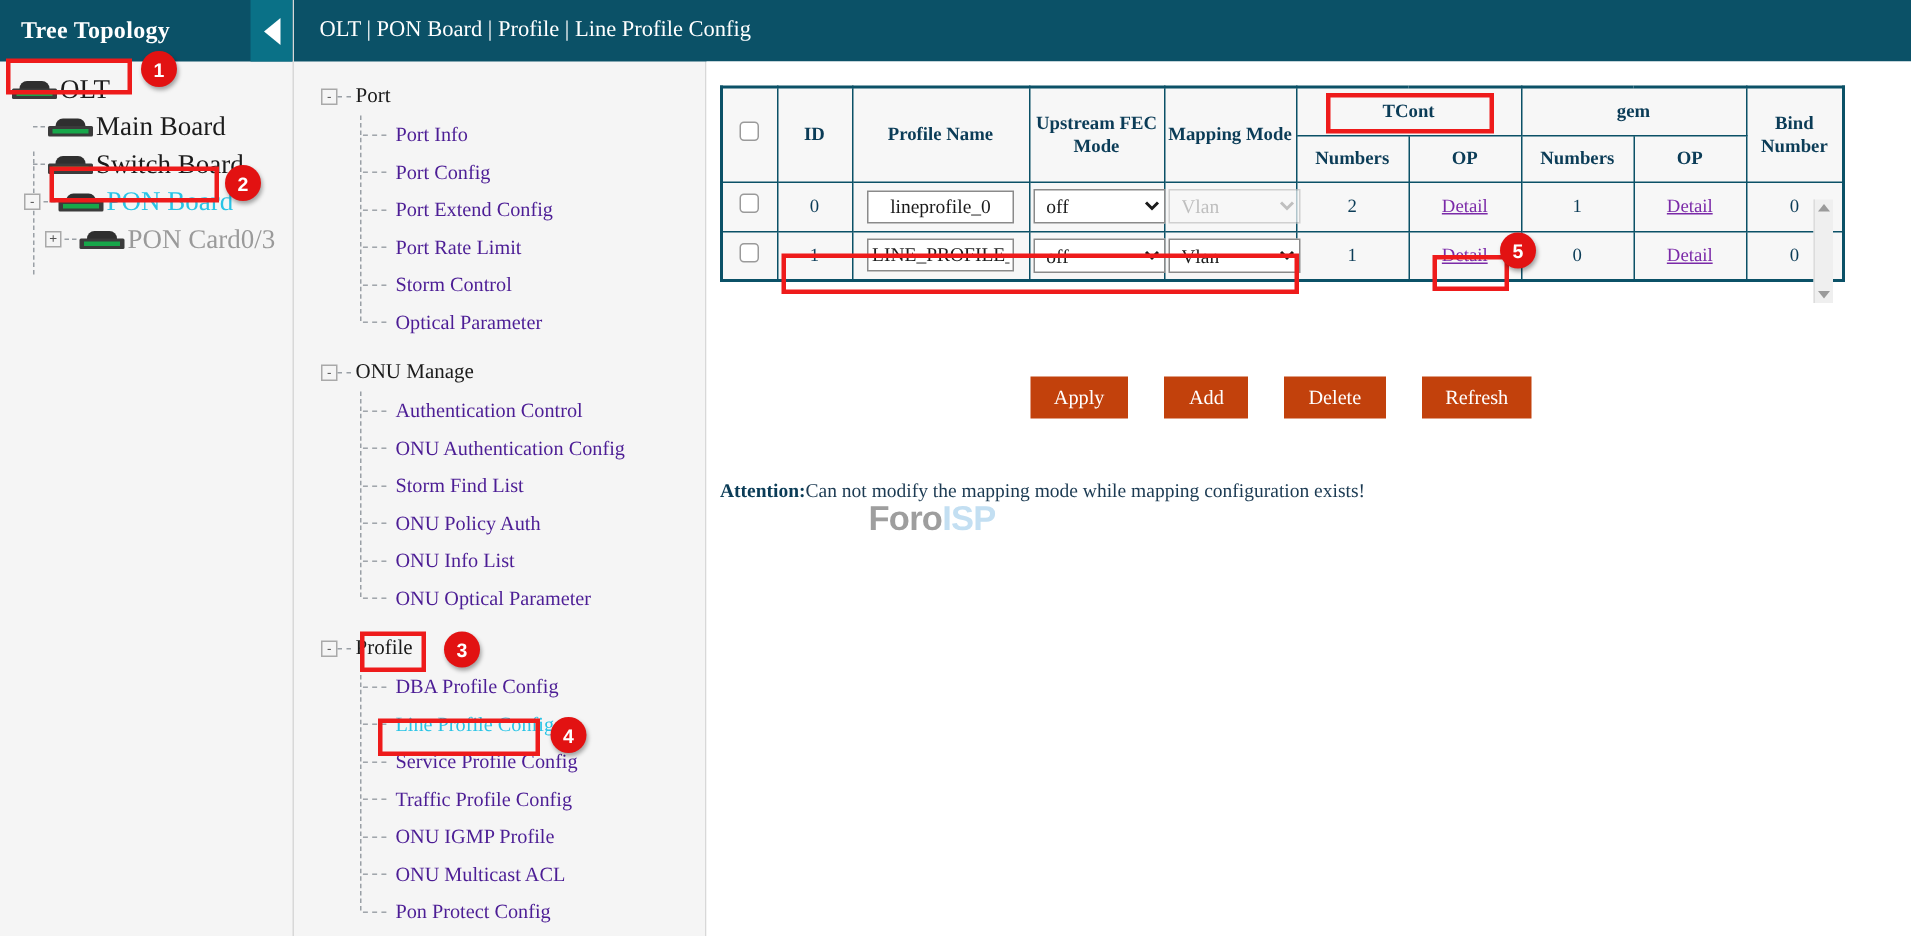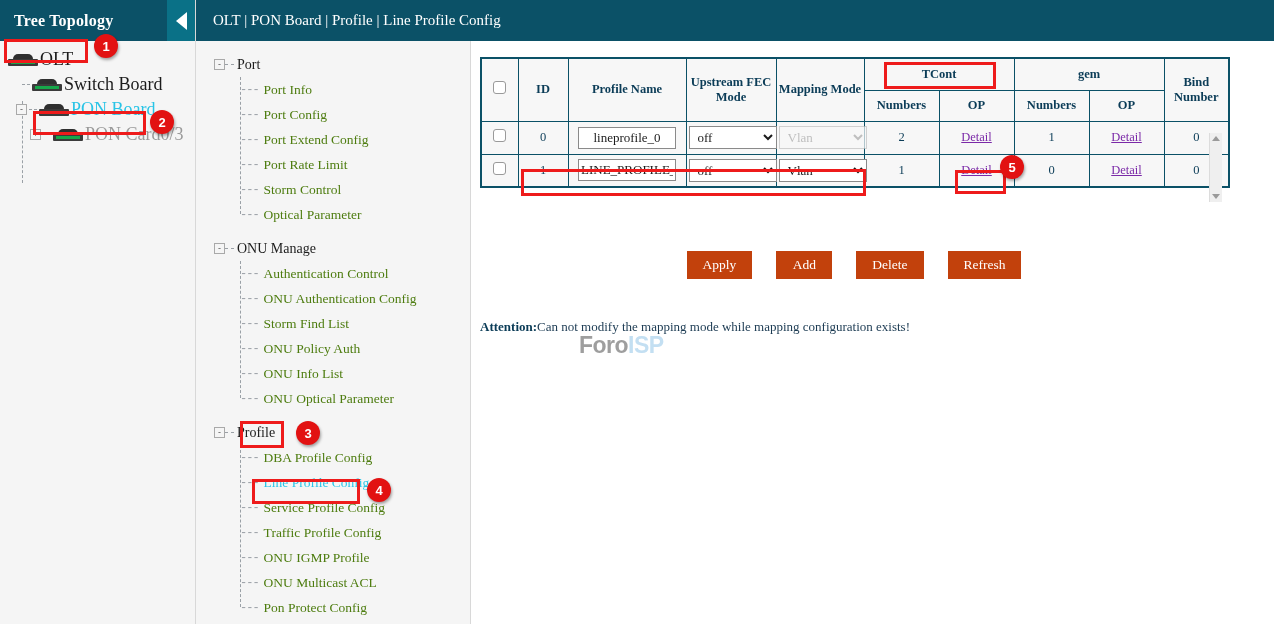--- a/index.html
+++ b/index.html
@@ -93,21 +93,21 @@
     font-family: "Liberation Sans", sans-serif;
   }
   .ngroup-head .dashstub { width: 9px; border-top: 1px dashed #9aa0a6; }
   .ngroup-head .gtitle { font-size: 14px; color: #1b1b1b; margin-left: 3px; }
   .nitem {
     height: 25px; display: flex; align-items: center;
     padding-left: 44px; position: relative;
   }
   .nitem .tee { color: #9aa0a6; font-size: 12px; letter-spacing: -1px; margin-right: 5px;
                 font-family: "Liberation Mono", monospace; }
-  .nitem .ilbl { font-size: 13.5px; color: #4d7c0f; white-space: nowrap; cursor: pointer; }
+  .nitem .ilbl { font-size: 13.5px; color: #4c1d95; white-space: nowrap; cursor: pointer; }
   .nitem .ilbl.cyan { color: #29c4e6; }
   .ngroup .guide {
     position: absolute; left: 44px; top: 25px; bottom: 13px;
     border-left: 1px dashed #9aa0a6;
   }
 
   
   #content-header {
     position: absolute; left: 196px; top: 0;
     width: 1078px; height: 41px; background: #0b5167;
@@ -228,20 +228,29 @@
 
       <div class="tnode" style="padding-left:8px;">
         <div class="dev">
           <div class="top"></div>
             <div class="body"></div>
             <div class="led"></div>
         </div>
         <span class="lbl dark">OLT</span>
       </div>
 
+      <div class="tnode" style="padding-left:22px;">
+        <span class="dashstub"></span>
+        <div class="dev">
+          <div class="top"></div>
+            <div class="body"></div>
+            <div class="led"></div>
+        </div>
+        <span class="lbl dark">Main Board</span>
+      </div>
 
       <div class="tnode" style="padding-left:22px;">
         <span class="dashstub"></span>
         <div class="dev">
           <div class="top"></div>
             <div class="body"></div>
             <div class="led"></div>
         </div>
         <span class="lbl dark">Switch Board</span>
       </div>

